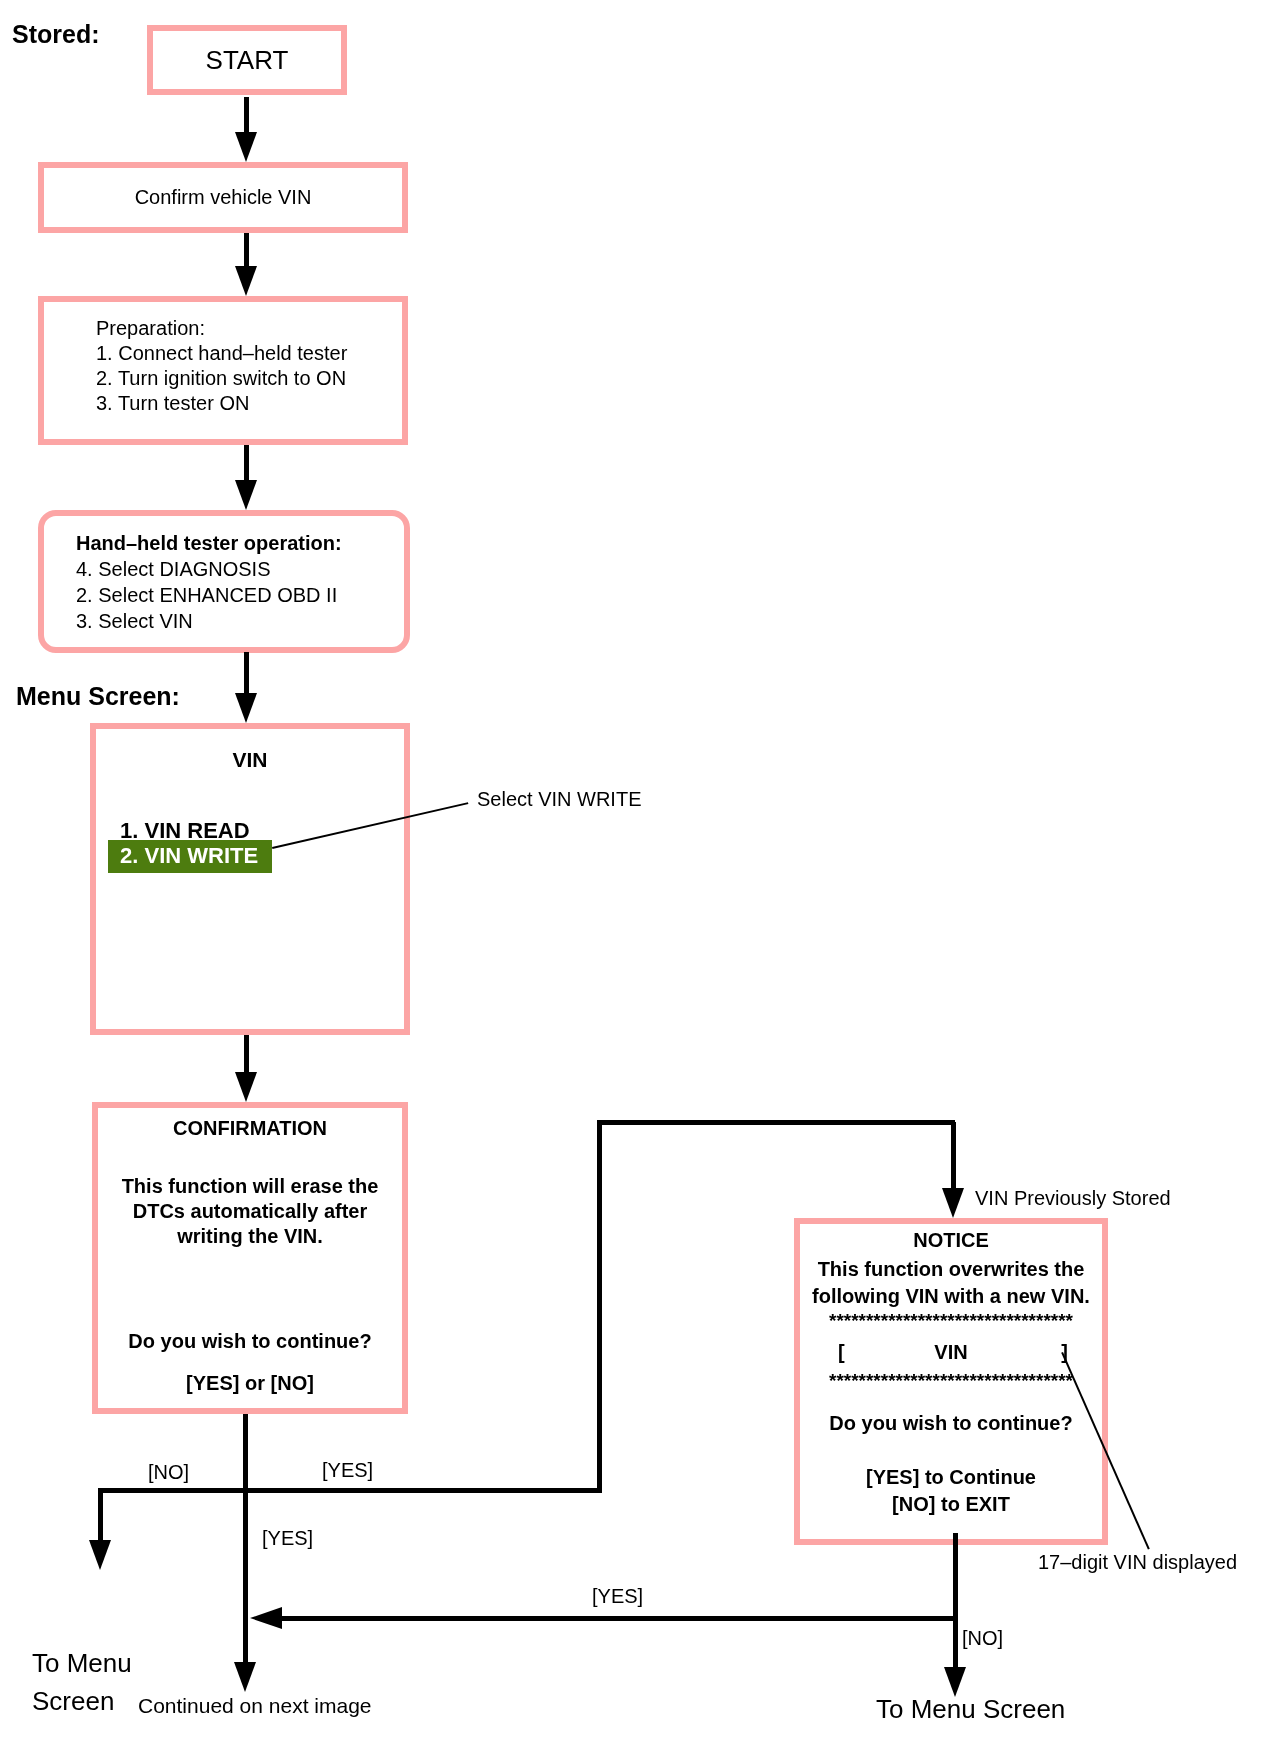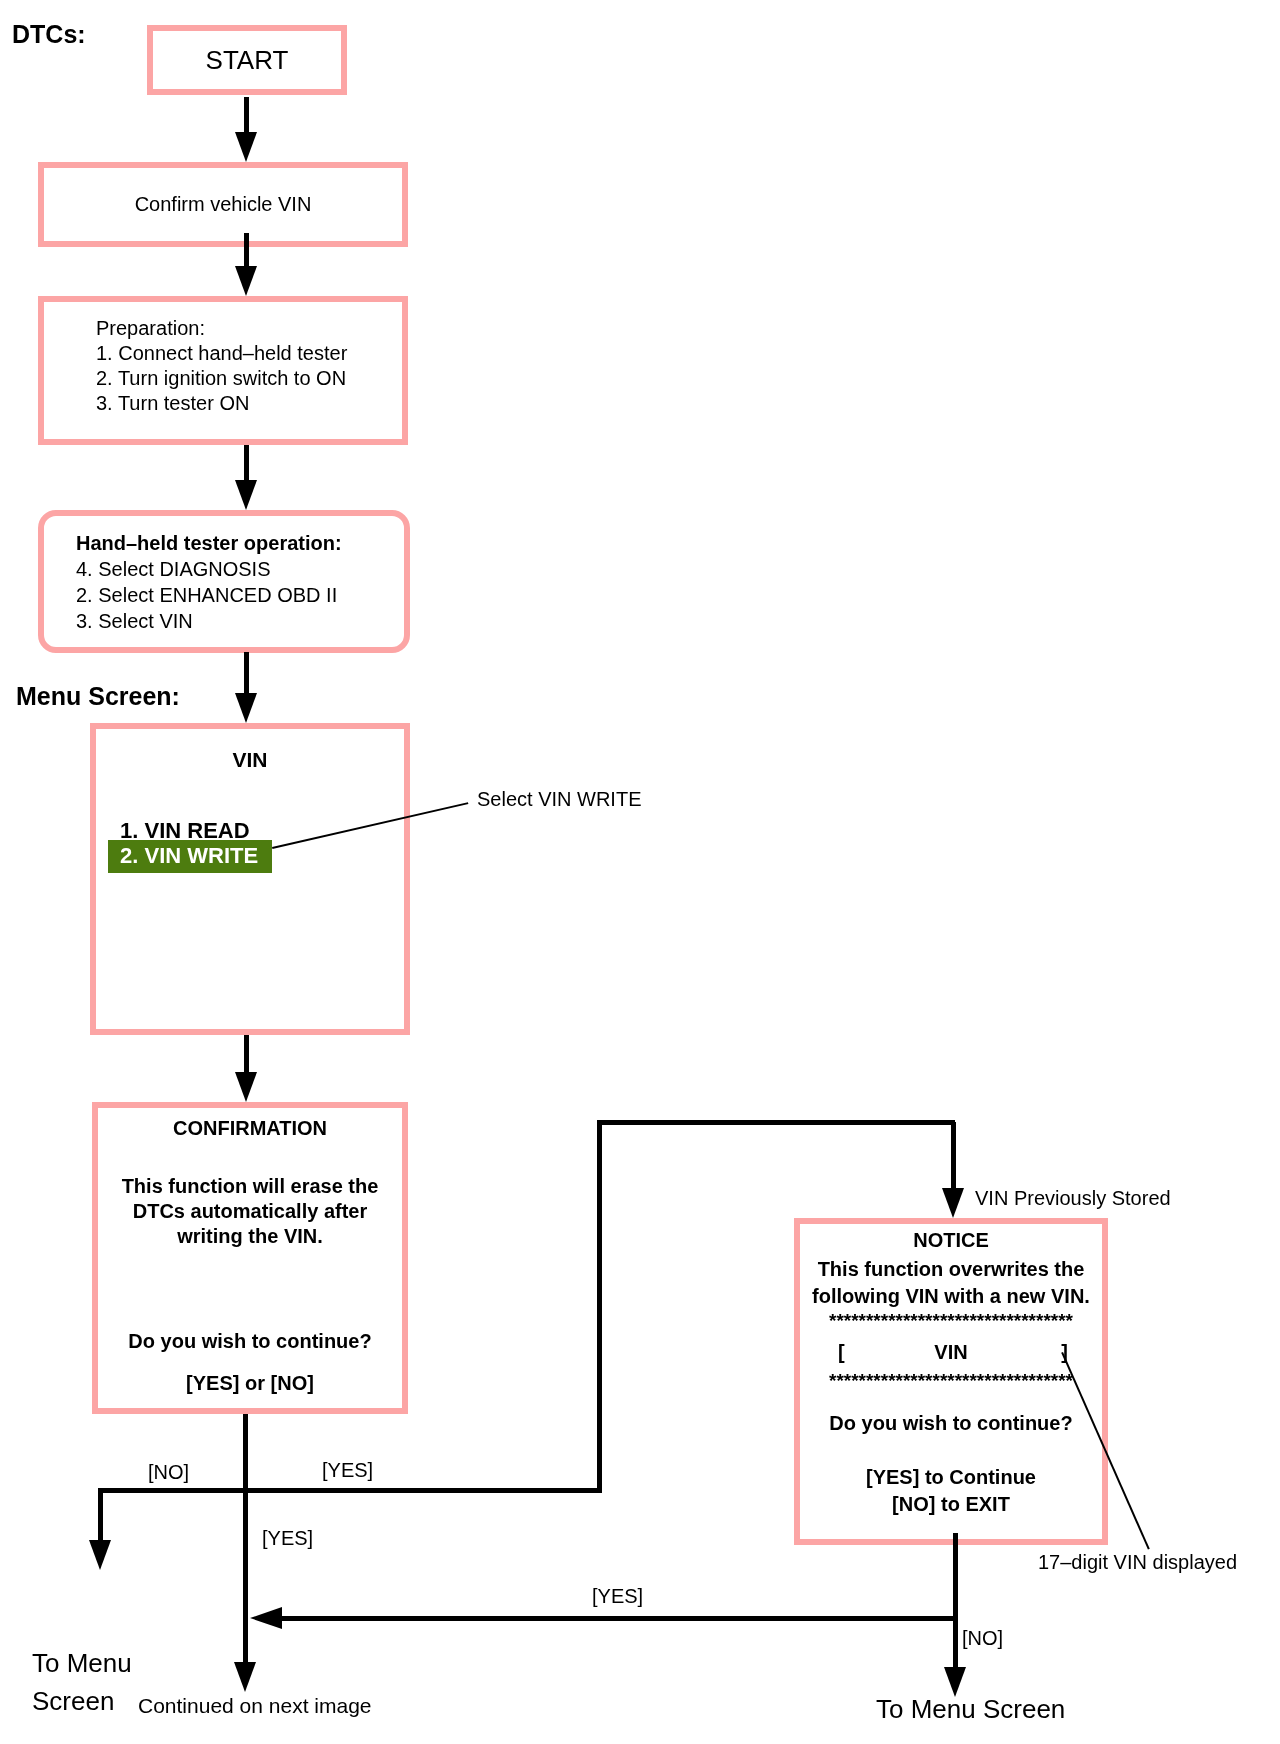--- a/index.html
+++ b/index.html
@@ -31,31 +31,31 @@
   .hdr{font-size:25px;font-weight:bold;}
   .ctr{text-align:center;width:100%;}
   .hl{background:#4d7c0f;color:#fff;}
   .stars{font-size:19px;font-weight:bold;letter-spacing:0;white-space:nowrap;}
 </style>
 </head>
 <body>
 
 <div class="canvas">
 
-  <div class="abs hdr" style="left:12px;top:20px;">DTCs:</div>
+  <div class="abs hdr" style="left:12px;top:20px;">Stored:</div>
   <div class="abs hdr" style="left:16px;top:682px;">Menu Screen:</div>
 
   <div class="box center-flex" style="left:147px;top:25px;width:200px;height:70px;">
     <span class="t26">START</span>
   </div>
 
   <div class="vline" style="left:244px;top:97px;height:38px;"></div>
   <div class="arr-down" style="left:235px;top:132px;"></div>
 
-  <div class="box center-flex" style="left:38px;top:162px;width:370px;height:85px;">
+  <div class="box center-flex" style="left:38px;top:162px;width:370px;height:71px;">
     <span class="t20">Confirm vehicle VIN</span>
   </div>
 
   <div class="vline" style="left:244px;top:233px;height:36px;"></div>
   <div class="arr-down" style="left:235px;top:266px;"></div>
 
   <div class="box" style="left:38px;top:296px;width:370px;height:149px;padding:14px 0 0 52px;">
     <div class="t20">Preparation:</div>
     <div class="t20">1. Connect hand–held tester</div>
     <div class="t20">2. Turn ignition switch to ON</div>

